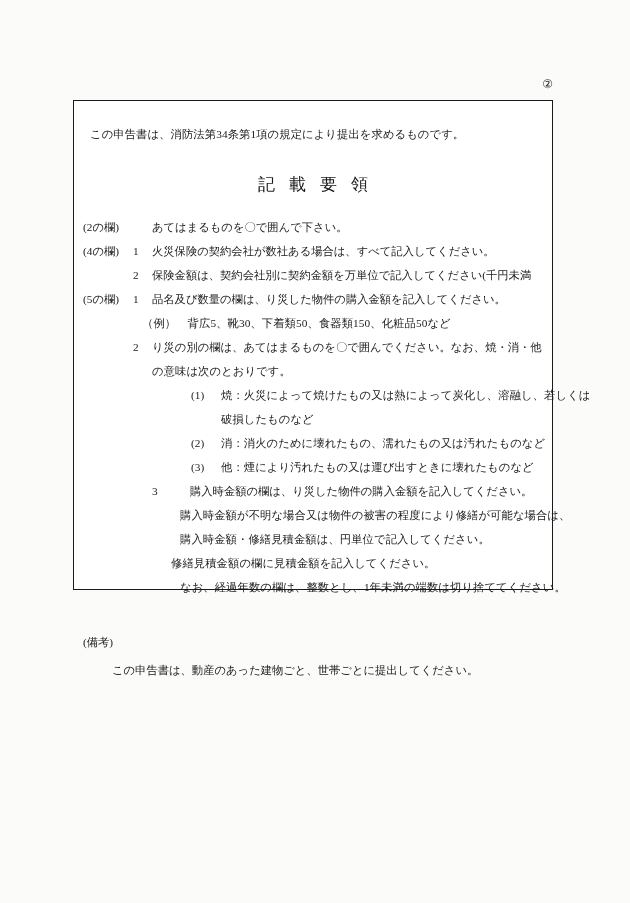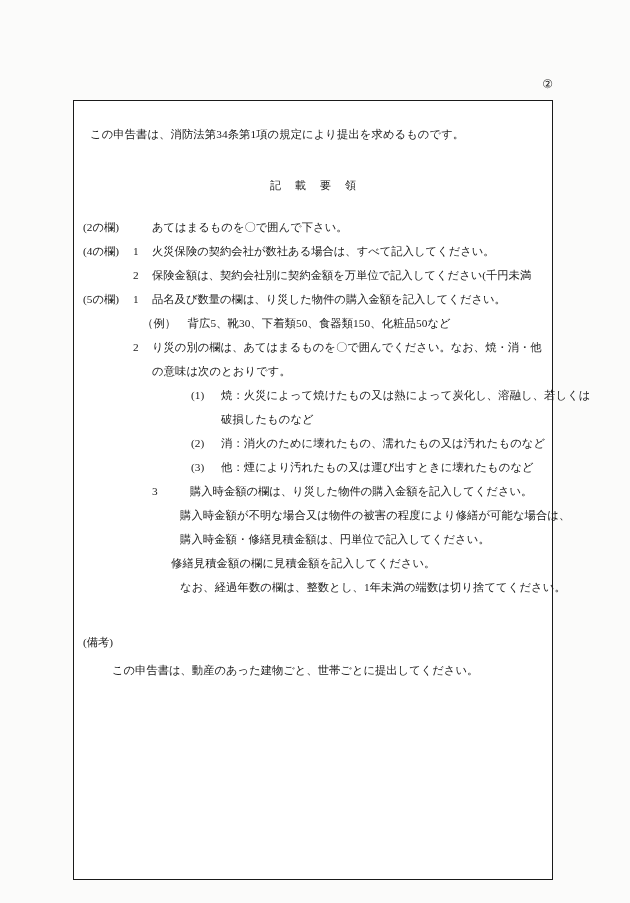--- a/index.html
+++ b/index.html
@@ -27,21 +27,21 @@
     line-height: 1;
     color: #2b2b2b;
   }
 
   
   .frame {
     position: absolute;
     left: 73px;
     top: 100px;
     width: 480px;
-    height: 780px;
+    height: 490px;
     border: 1.3px solid #1a1a1a;
     box-sizing: border-box;
     background: #ffffff;
   }
 
   .inner {
     position: relative;
     width: 100%;
     height: 100%;
     box-sizing: border-box;
@@ -61,21 +61,21 @@
     padding-left: 16px;
     padding-top: 21px;
   }
 
   
   .heading {
     text-align: center;
     padding-top: 27px;
     letter-spacing: 14px;
     text-indent: 14px;
-    font-size: 11px;
+    font-size: 17px;
     line-height: 24px;
   }
 
   
   .body-block {
     padding-top: 18px;
   }
 
   .row {
     display: flex;

